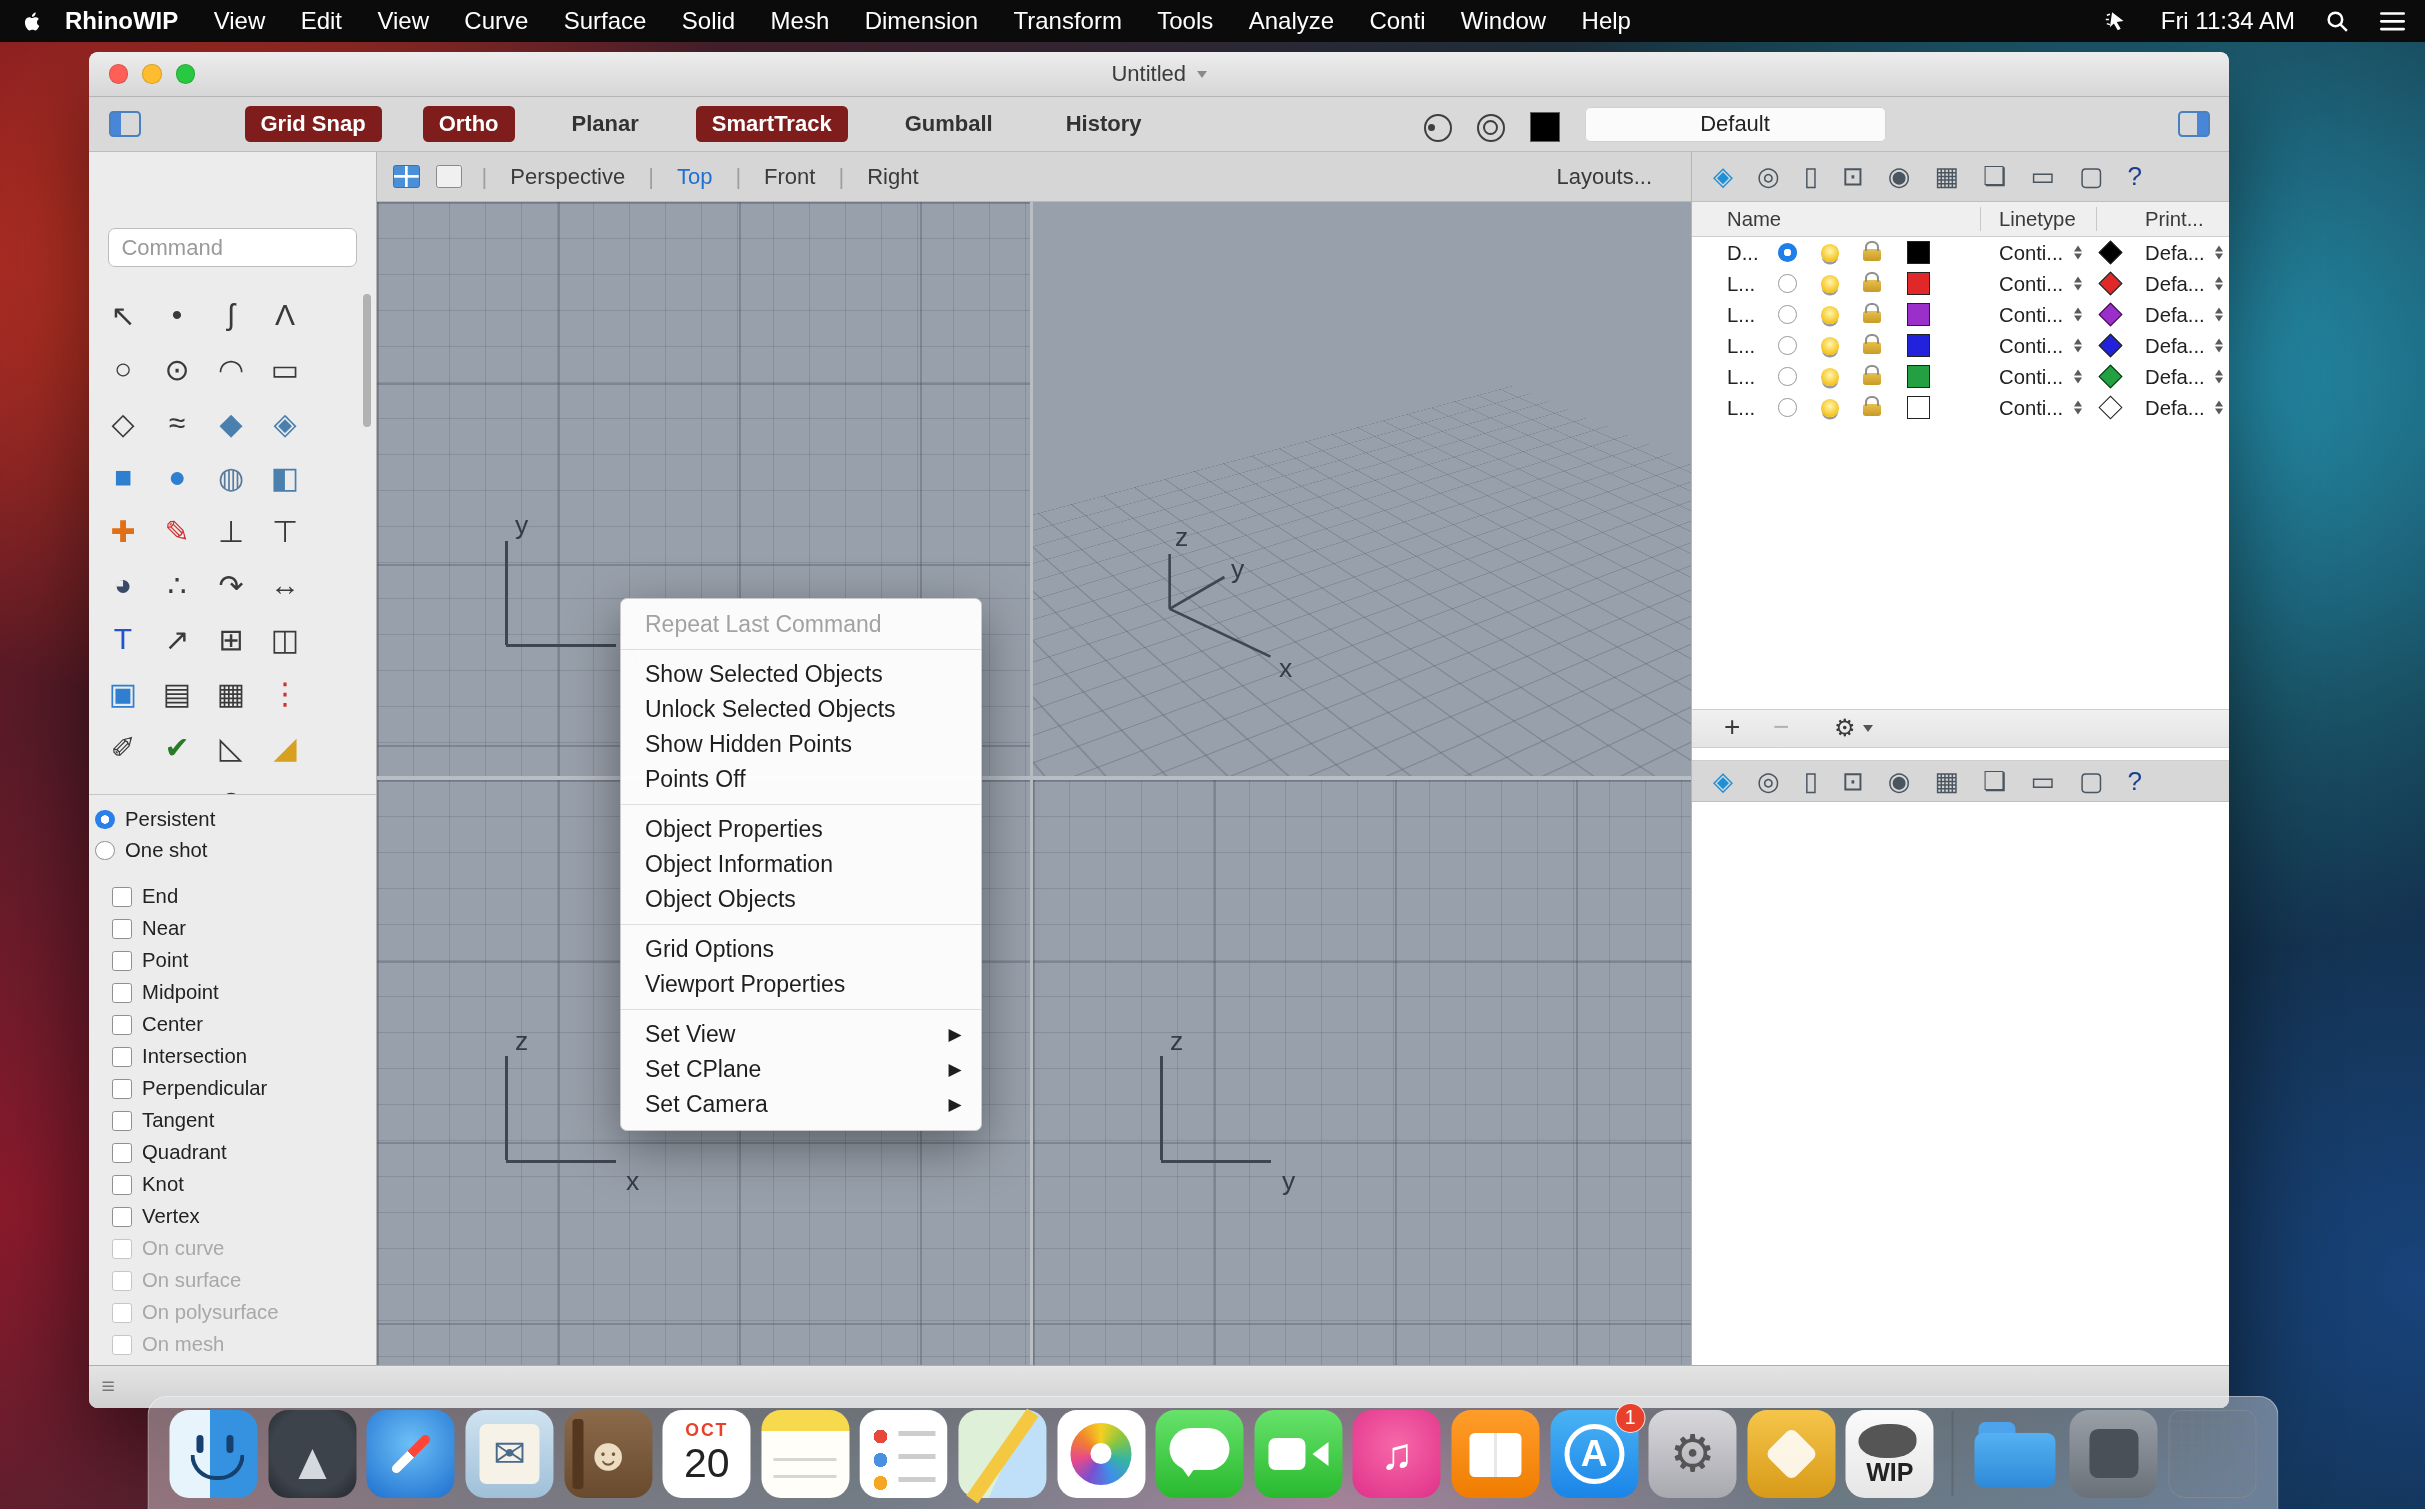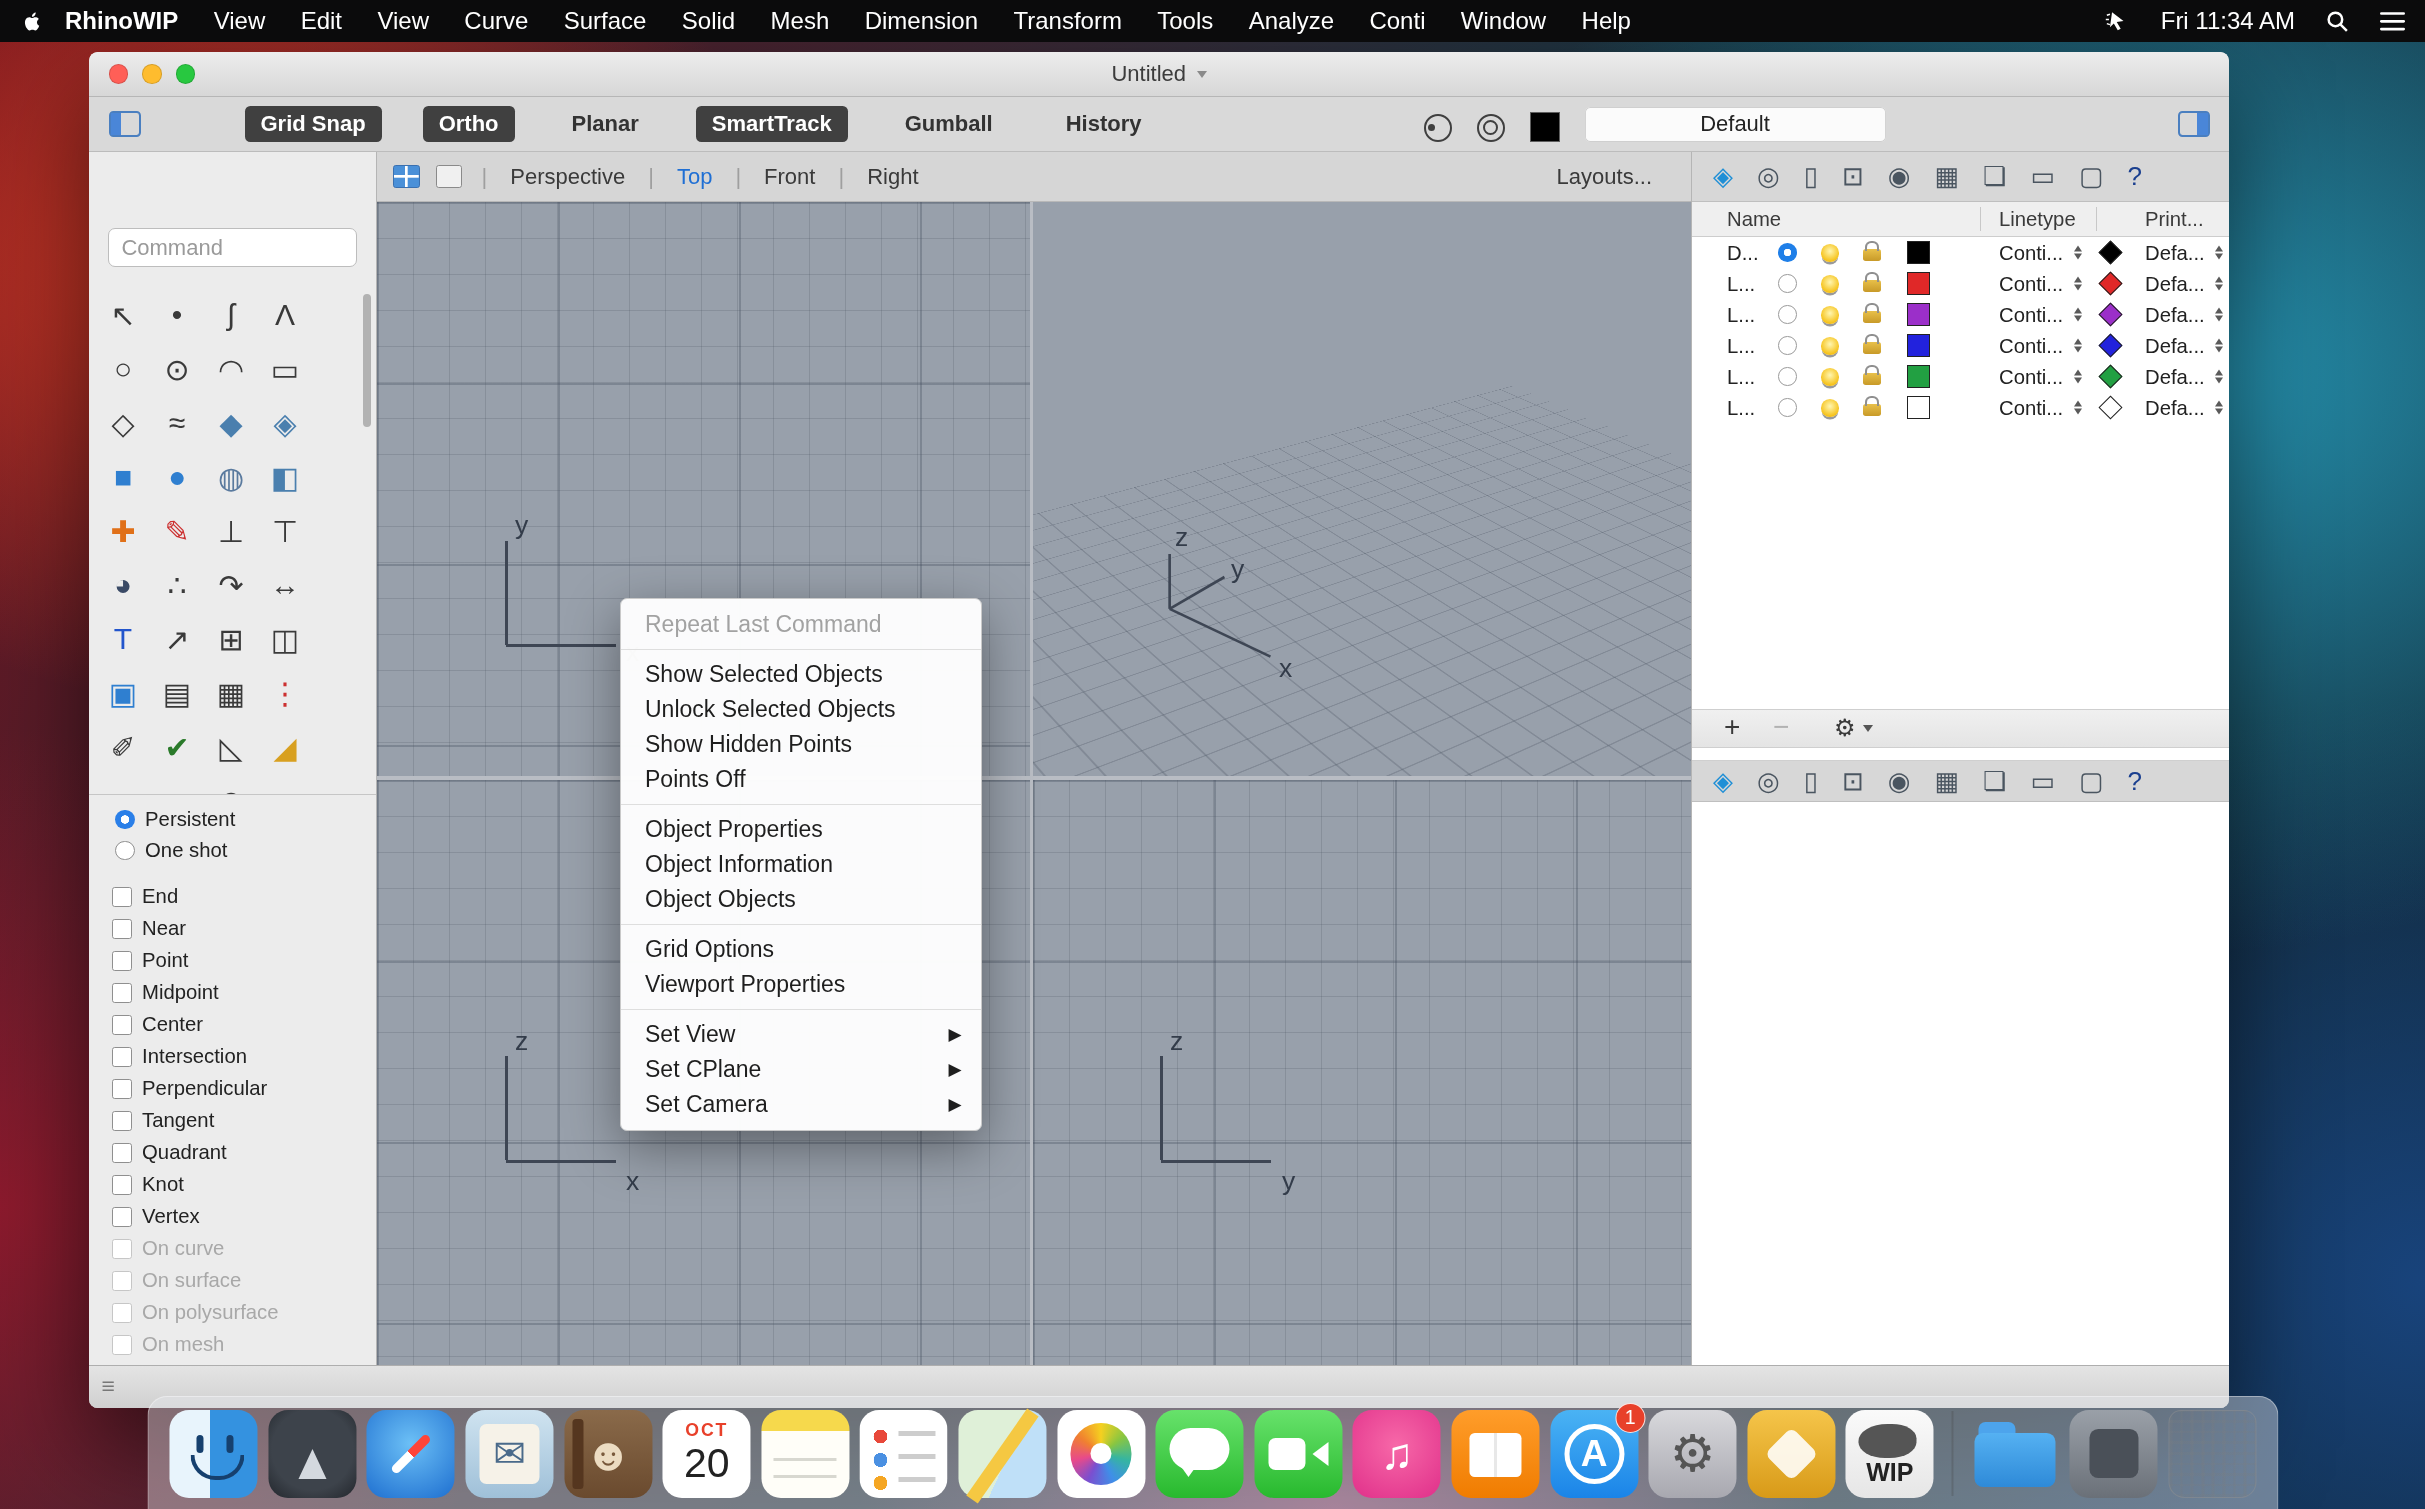--- a/index.html
+++ b/index.html
@@ -25,38 +25,38 @@
 .lr{background:#ff5f57}.ly{background:#febc2e}.lg{background:#28c840}
 .wtitle{display:flex;align-items:center;font-size:22px;color:#3c3c3c}
 .tchev{width:0;height:0;border:5.3px solid transparent;border-top:7px solid #8a8a8a;margin-left:10.6px;margin-top:6.2px}
 
 .toolbar{height:55px;flex:none;background:#d9d9d9;border-bottom:0.9px solid #bcbcbc;display:flex;align-items:center;padding:0 19.5px}
 .side-toggle{width:32px;height:26.5px;border:2.7px solid #4a7fc0;border-radius:4.4px;position:relative;flex:none}
 .side-toggle.left::after{content:"";position:absolute;left:0;top:0;bottom:0;width:10.6px;background:#4a86d8}
 .side-toggle.right::after{content:"";position:absolute;right:0;top:0;bottom:0;width:10.6px;background:#4a86d8}
 .modes{display:flex;align-items:center;gap:41px;margin-left:104px}
 .mode{font-size:22px;font-weight:700;color:#333;padding:5.3px 16px;border-radius:5.3px;white-space:nowrap}
-.mode.on{background:#404040;color:#fff}
+.mode.on{background:#7f1d1d;color:#fff}
 .tb-right{margin-left:auto;display:flex;align-items:flex-end;gap:25px}
 .ci{width:28px;height:28px;border:2.7px solid #3f3f3f;border-radius:50%;position:relative}
 .ci1::after{content:"";position:absolute;left:2.7px;top:8.8px;width:7px;height:7px;border-radius:50%;background:#3f3f3f}
 .ci2::after{content:"";position:absolute;inset:4.4px;border:2.7px solid #3f3f3f;border-radius:50%}
 .tb-swatch{width:30px;height:30px;background:#000;border:1.8px solid #5f5f5f}
 .layer-pill{width:301px;height:35px;background:#fbfbfb;border-radius:5.3px;display:flex;align-items:center;justify-content:center;font-size:22px;color:#222;box-shadow:inset 0 0 0 0.9px #cfcfcf}
 .tb-spacer{width:292px}
 
 .main{flex:1;display:flex;min-height:0}
 .sidebar{width:288px;flex:none;background:#ececec;border-right:0.9px solid #b5b5b5;padding-top:76px;position:relative;overflow:hidden}
 .cmd{display:block;width:249px;height:39px;margin:0 auto;border:0.9px solid #bdbdbd;border-radius:7px;background:#fff;font-size:22px;padding:0 12.4px;color:#333;font-family:"Liberation Sans",sans-serif}
 .cmd::placeholder{color:#9a9a9a}
 .tool-area{height:506px;overflow:hidden;margin:21px 0 0 7px}
 .tool-grid{display:grid;grid-template-columns:repeat(4,54px);grid-auto-rows:54px}
 .tool{display:flex;align-items:center;justify-content:center;font-size:30px}
 .side-div{border-top:0.9px solid #c6c6c6}
-.radio-row{display:flex;align-items:center;height:31px;padding-left:26px;font-size:20.3px;color:#222}
+.radio-row{display:flex;align-items:center;height:31px;padding-left:6px;font-size:20.3px;color:#222}
 .radios{margin-top:8.8px}
 .radio{width:19.5px;height:19.5px;border-radius:50%;border:1.8px solid #8f8f8f;background:#fff;margin-right:10.6px;flex:none}
 .radio.on{border:none;background:radial-gradient(circle at 50% 50%,#fff 0 4px,#2a7fe8 4.4px)}
 .snaps{margin-top:15px}
 .snap{display:flex;align-items:center;height:32px;padding-left:23px;font-size:20.3px;color:#222}
 .cb{width:19.5px;height:19.5px;border:1.8px solid #8f8f8f;border-radius:2.7px;background:#fff;margin-right:10.6px;flex:none}
 .snap.dim{color:#a8a8a8}
 .snap.dim .cb{border-color:#c6c6c6}
 .scroll-thumb{position:absolute;right:5.3px;top:142px;width:8px;height:133px;background:#b2b2b2;border-radius:4.4px}
 

